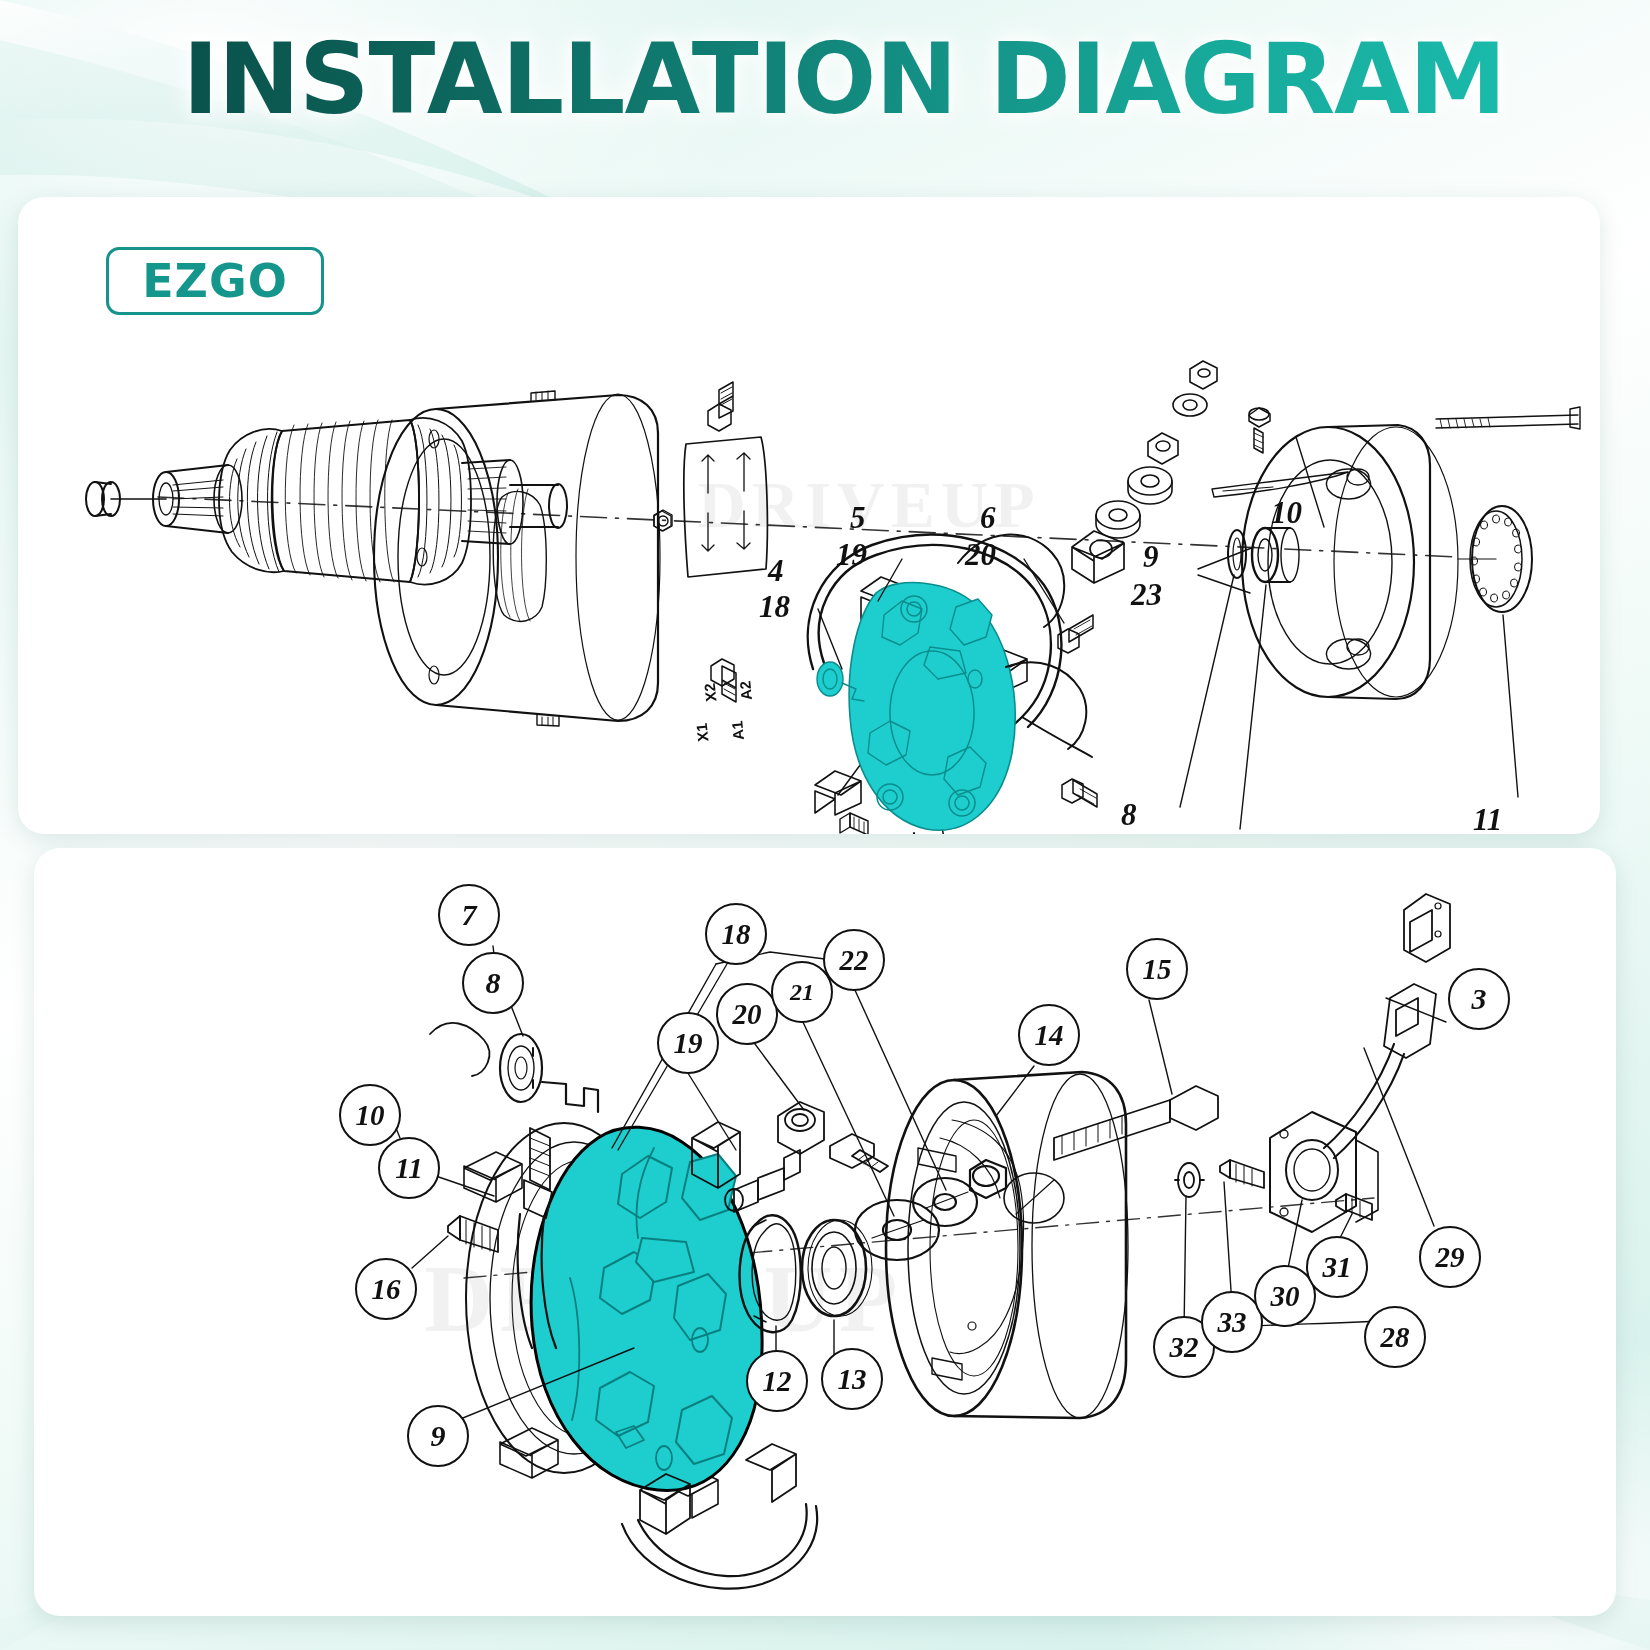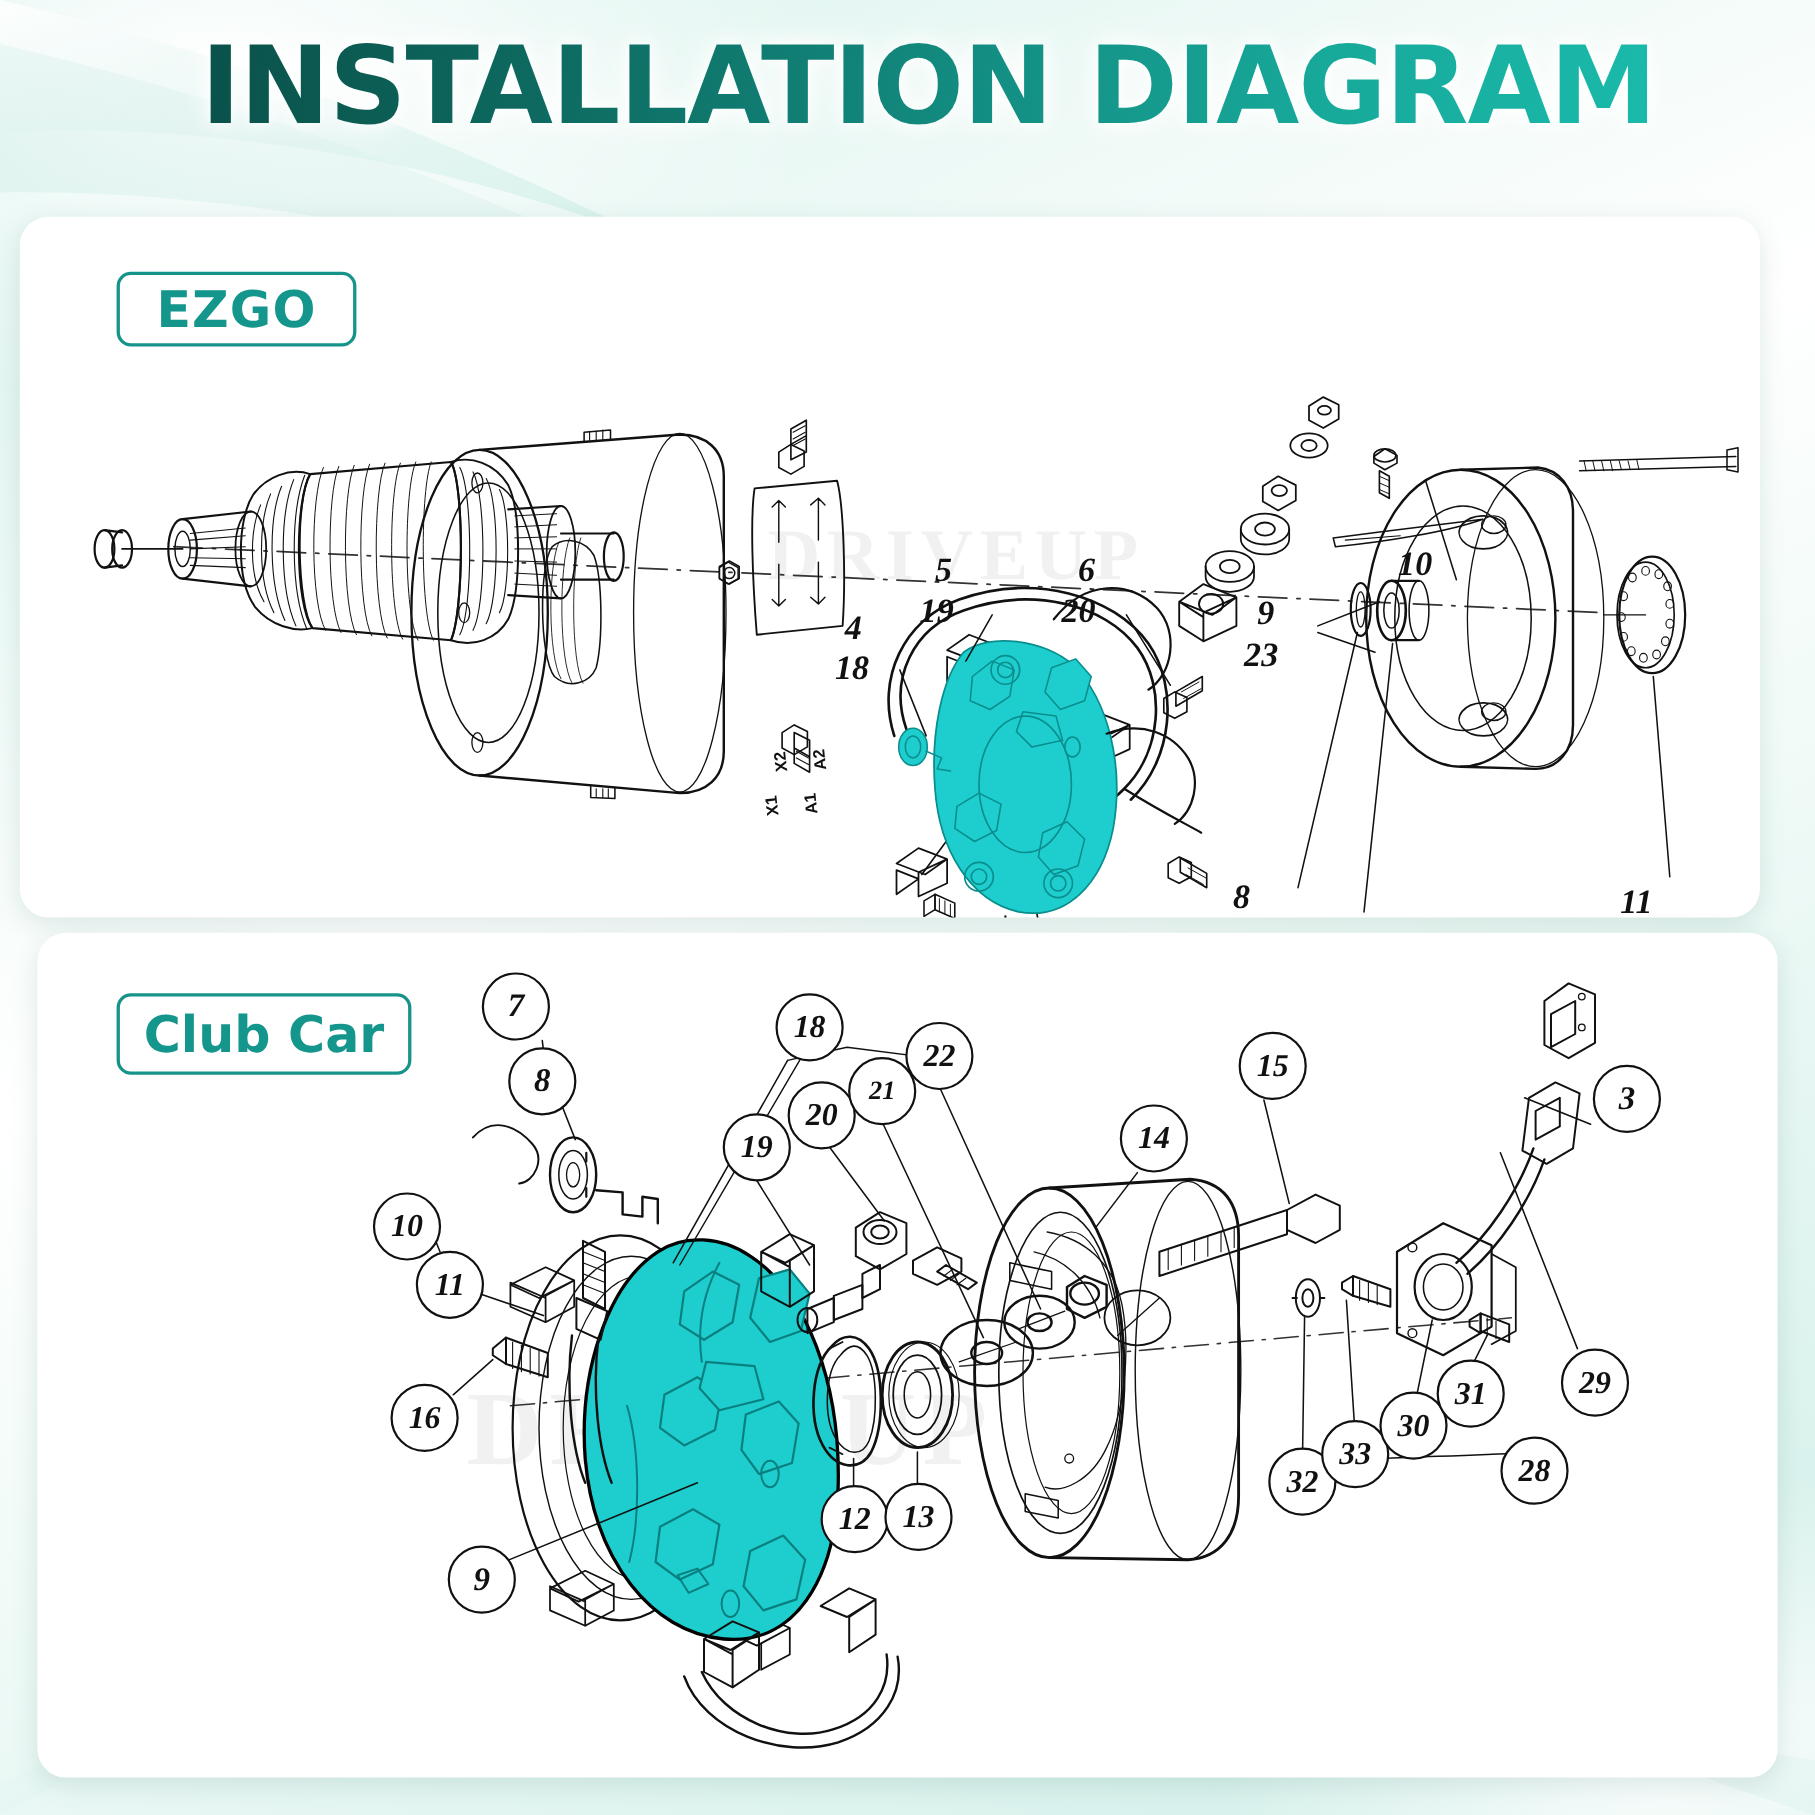--- a/index.html
+++ b/index.html
@@ -413,21 +413,20 @@
   <div class="num" style="left:1455px;top:605px;">11</div>
 
   <div style="position:absolute;left:675px;top:527px;transform:rotate(-96deg);font-size:15px;font-weight:bold;font-family:'Liberation Sans',sans-serif;color:#111;">X1</div>
   <div style="position:absolute;left:683px;top:487px;transform:rotate(-96deg);font-size:15px;font-weight:bold;font-family:'Liberation Sans',sans-serif;color:#111;">X2</div>
   <div style="position:absolute;left:710px;top:525px;transform:rotate(-96deg);font-size:15px;font-weight:bold;font-family:'Liberation Sans',sans-serif;color:#111;">A1</div>
   <div style="position:absolute;left:718px;top:485px;transform:rotate(-96deg);font-size:15px;font-weight:bold;font-family:'Liberation Sans',sans-serif;color:#111;">A2</div>
 </div>
 
 <div class="card" id="card-clubcar">
 
-  <div class="badge" id="badge-clubcar">Club Car</div>
   <div class="wm" style="left:390px;top:395px;font-size:96px;">DRIVEUP</div>
 
   <div class="diagram">
   <svg width="1582" height="768" viewBox="0 0 1582 768" xmlns="http://www.w3.org/2000/svg">
     <g fill="none" stroke="#111" stroke-width="2" stroke-linejoin="round" stroke-linecap="round">
 
       <line x1="430" y1="430" x2="1340" y2="350" stroke="#333" stroke-width="1.4" stroke-dasharray="22 8 3 8"></line>
 
       <ellipse cx="530" cy="450" rx="98" ry="175" stroke-width="2"></ellipse>
       <ellipse cx="540" cy="450" rx="84" ry="156" stroke-width="1.3"></ellipse>
@@ -665,21 +664,21 @@
   <div class="bub" style="left:305px;top:236px;width:58px;height:58px;font-size:29px;">10</div>
   <div class="bub" style="left:344px;top:289px;width:58px;height:58px;font-size:29px;">11</div>
   <div class="bub" style="left:321px;top:410px;width:58px;height:58px;font-size:29px;">16</div>
   <div class="bub" style="left:373px;top:557px;width:58px;height:58px;font-size:30px;">9</div>
   <div class="bub" style="left:671px;top:55px;width:58px;height:58px;font-size:29px;">18</div>
   <div class="bub" style="left:623px;top:164px;width:58px;height:58px;font-size:29px;">19</div>
   <div class="bub" style="left:682px;top:135px;width:58px;height:58px;font-size:29px;">20</div>
   <div class="bub" style="left:737px;top:113px;width:58px;height:58px;font-size:24px;">21</div>
   <div class="bub" style="left:789px;top:81px;width:58px;height:58px;font-size:29px;">22</div>
   <div class="bub" style="left:712px;top:502px;width:58px;height:58px;font-size:29px;">12</div>
-  <div class="bub" style="left:770px;top:500px;width:58px;height:58px;font-size:29px;">13</div>
+  <div class="bub" style="left:787px;top:500px;width:58px;height:58px;font-size:29px;">13</div>
   <div class="bub" style="left:984px;top:156px;width:58px;height:58px;font-size:29px;">14</div>
   <div class="bub" style="left:1092px;top:90px;width:58px;height:58px;font-size:29px;">15</div>
   <div class="bub" style="left:1414px;top:120px;width:58px;height:58px;font-size:30px;">3</div>
   <div class="bub" style="left:1385px;top:378px;width:58px;height:58px;font-size:29px;">29</div>
   <div class="bub" style="left:1119px;top:468px;width:58px;height:58px;font-size:29px;">32</div>
   <div class="bub" style="left:1167px;top:443px;width:58px;height:58px;font-size:29px;">33</div>
   <div class="bub" style="left:1220px;top:417px;width:58px;height:58px;font-size:29px;">30</div>
   <div class="bub" style="left:1272px;top:388px;width:58px;height:58px;font-size:29px;">31</div>
   <div class="bub" style="left:1330px;top:458px;width:58px;height:58px;font-size:29px;">28</div>
 </div>

